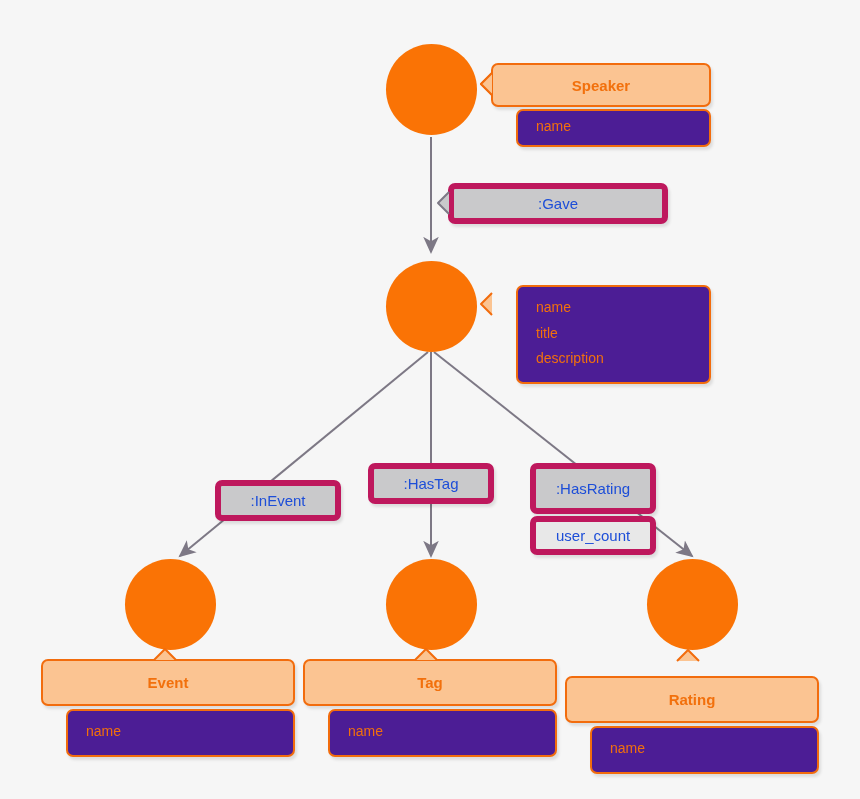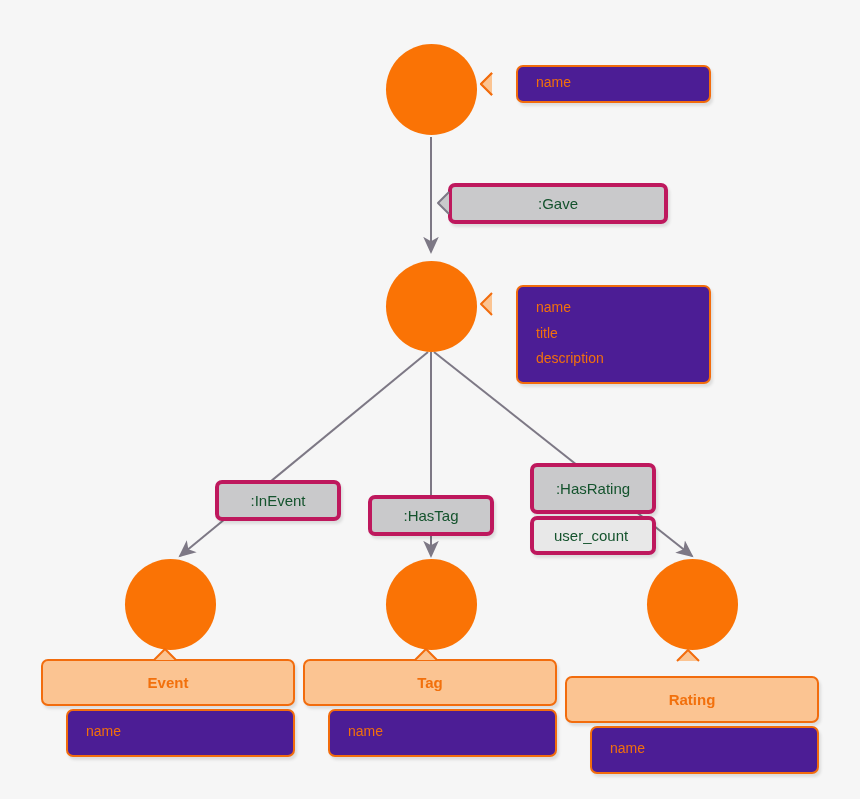--- a/index.html
+++ b/index.html
@@ -74,22 +74,22 @@
   }
 
   
   .rel {
     position: absolute;
     box-sizing: border-box;
   }
   .rel .rel-head,
   .rel .rel-body {
     box-sizing: border-box;
-    border: 4px solid #be185d;
-    color: #14532d;
+    border: 6px solid #be185d;
+    color: #1d4ed8;
     box-shadow: 2px 3px 3px rgba(0,0,0,0.10);
   }
   .rel .rel-head {
     background: #c9c9cb;
     border-radius: 7px;
     font-size: 15px;
     text-align: center;
     display: flex;
     align-items: center;
     justify-content: center;
@@ -128,20 +128,23 @@
 
   <div class="node-circle" style="left:386px; top:261px; width:91px; height:91px;"></div>
 
   <div class="node-circle" style="left:125px; top:559px; width:91px; height:91px;"></div>
 
   <div class="node-circle" style="left:386px; top:559px; width:91px; height:91px;"></div>
 
   <div class="node-circle" style="left:647px; top:559px; width:91px; height:91px;"></div>
 
   <div class="tip" style="left:491px; top:63px; width:220px;">
+    <div class="tip-head" style="height:44px;">
+      <span>Speaker</span>
+    </div>
     <div class="tip-body" style="margin-top:2px; height:38px; padding-top:6px;">
       <div class="prop" style="line-height:1.4;">name</div>
     </div>
   </div>
   <svg class="notch" style="left:479px; top:72px;" width="14" height="34" viewBox="0 0 14 34" xmlns="http://www.w3.org/2000/svg">
     <path d="M13,1 L2,12 L13,23" fill="#fbc492" stroke="#f26c0d" stroke-width="2" stroke-linejoin="round"></path>
     <path d="M13,1 L2,12 L13,23" fill="#fbc492" stroke="#f26c0d" stroke-width="2" stroke-linejoin="round"></path>
   </svg>
 
   <div class="tip" style="left:491px; top:284px; width:220px;">
@@ -163,21 +166,21 @@
   <svg class="notch" style="left:436px; top:191px;" width="14" height="34" viewBox="0 0 14 34" xmlns="http://www.w3.org/2000/svg">
     <path d="M13,1 L2,12 L13,23" fill="#c9c9cb" stroke="#7d7885" stroke-width="2" stroke-linejoin="round"></path>
   </svg>
 
   <div class="rel" style="left:215px; top:480px; width:126px;">
     <div class="rel-head" style="height:41px;">
       <span>:InEvent</span>
     </div>
   </div>
 
-  <div class="rel" style="left:368px; top:463px; width:126px;margin-top:32px;">
+  <div class="rel" style="left:368px; top:463px; width:126px;">
     <div class="rel-head" style="height:41px;">
       <span>:HasTag</span>
     </div>
   </div>
 
   <div class="rel" style="left:530px; top:463px; width:126px;">
     <div class="rel-head" style="height:51px;">
       <span>:HasRating</span>
     </div>
     <div class="rel-body" style="margin-top:2px; height:39px;">

